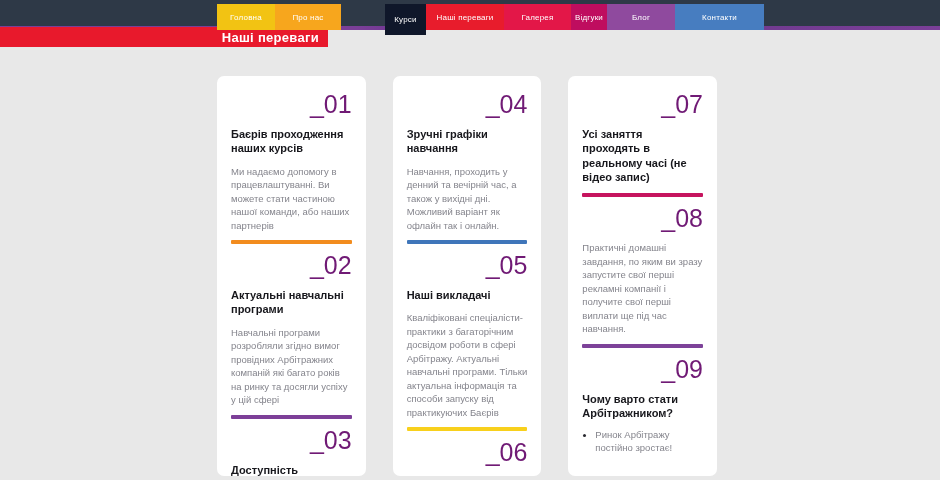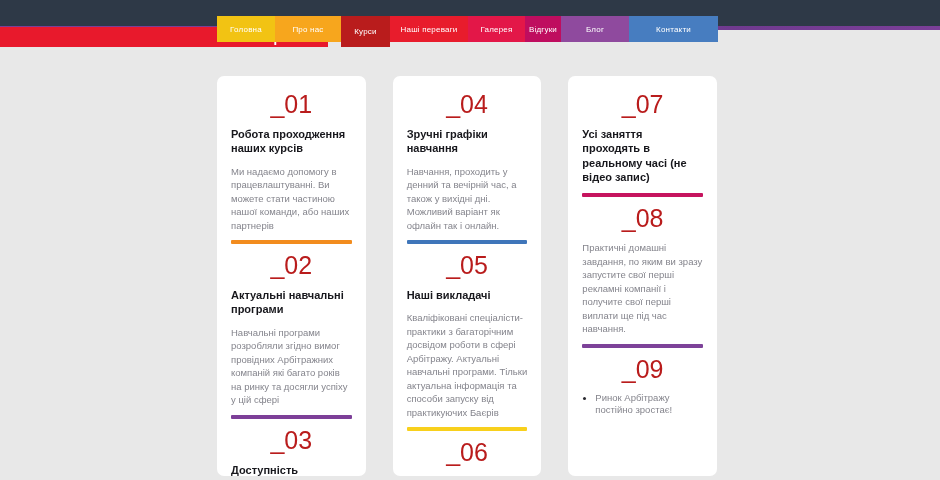--- a/index.html
+++ b/index.html
@@ -4,70 +4,70 @@
 <style>
   html,body{margin:0;padding:0;}
   body{
     width:940px;height:480px;overflow:hidden;position:relative;
     background:#e8e8e8;
     font-family:"Liberation Sans","DejaVu Sans",sans-serif;
   }
   .topbar{position:absolute;top:0;left:0;width:940px;height:26px;background:#2e3947;}
   .strip{position:absolute;top:26px;left:0;width:940px;height:4px;z-index:1;
     background:linear-gradient(90deg,#7b3f98 0%,#7b3f98 38%,#6c3590 44%,#8a46a5 52%,#7b3f98 60%,#703a8f 78%,#7b3f98 100%);}
-  .nav{position:absolute;top:16px;left:217px;height:31px;display:flex;z-index:3;}
+  .nav{position:absolute;top:4px;left:217px;height:31px;display:flex;z-index:3;}
   .tab{
     height:26px;color:#ffffff;font-size:8px;letter-spacing:.2px;
     display:flex;align-items:center;justify-content:center;
     cursor:pointer;box-sizing:border-box;
   }
   .tab.active{height:31px;}
   .badge{
     position:absolute;top:27px;left:0;width:328px;height:20px;z-index:2;
     color:#fff;font-weight:800;font-size:13px;letter-spacing:.3px;
     display:flex;align-items:center;justify-content:flex-end;
     padding-right:9px;box-sizing:border-box;
   }
   .cards{position:absolute;top:76px;left:217px;width:500px;height:400px;display:flex;gap:27px;}
   .card{
     flex:1;background:#ffffff;border-radius:7px;
     padding:13px 14px;box-sizing:border-box;overflow:hidden;
   }
-  .num{font-size:25px;color:#b91c1c;text-align:center;font-weight:500;margin:9px 0 10px;line-height:1;}
+  .num{font-size:25px;color:#701a75;text-align:right;font-weight:500;margin:9px 0 10px;line-height:1;}
   .card .num:first-child{margin-top:3px;}
   .sec-title{font-size:11px;font-weight:700;color:#17171c;line-height:1.3;margin:0 0 9px;}
   .para{font-size:9.5px;color:#84848c;line-height:1.42;margin:0 0 8px;}
   .divider{height:4px;border-radius:1px;margin:5px 0 0;}
   ul.bullets{margin:2px 0 0;padding-left:13px;list-style:disc;}
   ul.bullets li{font-size:9.5px;color:#84848c;line-height:1.35;margin-bottom:5px;}
   ul.bullets li::marker{color:#2a2a30;font-size:9px;}
 </style>
 </head>
 <body>
 
 <div class="topbar" style="background: rgb(46, 57, 71);"></div>
 <div class="strip"></div>
 <nav class="nav">
     <div class="tab" style="background: rgb(242, 195, 19); width: 58px;">Головна</div>
     <div class="tab" style="background: rgb(247, 166, 29); width: 66px;">Про нас</div>
-    <div class="tab active" style="background: #b91c1c; width: 49px;">Курси</div>
+    <div class="tab active" style="background: #0f172a; width: 41px; margin-left: 44px;">Курси</div>
     <div class="tab" style="background: rgb(232, 28, 44); width: 78px;">Наші переваги</div>
-    <div class="tab" style="background: rgb(227, 23, 72); width: 57px;">Галерея</div>
+    <div class="tab" style="background: rgb(227, 23, 72); width: 67px;">Галерея</div>
     <div class="tab" style="background: rgb(191, 13, 95); width: 36px;">Відгуки</div>
     <div class="tab" style="background: rgb(143, 74, 158); width: 68px;">Блог</div>
     <div class="tab" style="background: rgb(71, 125, 192); width: 89px;">Контакти</div>
   </nav>
 <div class="badge" style="background: rgb(232, 25, 44);">
   <span>Наші переваги</span>
 </div>
 
 <main class="cards">
   <section class="card">
       <div class="num">_01</div>
-      <div class="sec-title">Робота проходження наших курсів</div>
+      <div class="sec-title">Баєрів проходження наших курсів</div>
       <div class="para">Ми надаємо допомогу в працевлаштуванні. Ви можете стати частиною нашої команди, або наших партнерів</div>
       <div class="divider" style="background: rgb(242, 140, 30);"></div>
       <div class="num">_02</div>
       <div class="sec-title">Актуальні навчальні програми</div>
       <div class="para">Навчальні програми розробляли згідно вимог провідних Арбітражних компаній які багато років на ринку та досягли успіху у цій сфері</div>
       <div class="divider" style="background: rgb(125, 63, 152);"></div>
       <div class="num">_03</div>
       <div class="sec-title">Доступність матеріалів</div>
     </section>
   <section class="card">
@@ -83,17 +83,18 @@
       <div class="sec-title">Робота з топовими Партнерками у сфері арбітражу відкриє для вас впевненість у виплатах та якості офферів</div>
     </section>
   <section class="card">
       <div class="num">_07</div>
       <div class="sec-title">Усі заняття проходять в реальному часі (не відео запис)</div>
       <div class="divider" style="background: rgb(198, 20, 94);"></div>
       <div class="num">_08</div>
       <div class="para">Практичні домашні завдання, по яким ви зразу запустите свої перші рекламні компанії і получите свої перші виплати ще під час навчання.</div>
       <div class="divider" style="background: rgb(125, 66, 153);"></div>
       <div class="num">_09</div>
+      <div class="sec-title">Чому варто стати Арбітражником?</div>
       <ul class="bullets">
         <li>Ринок Арбітражу постійно зростає!</li>
       </ul>
     </section>
 </main>
 
 </body></html>

